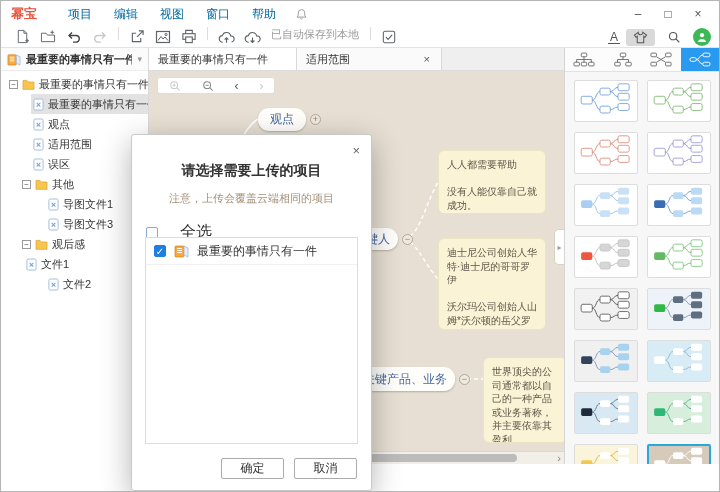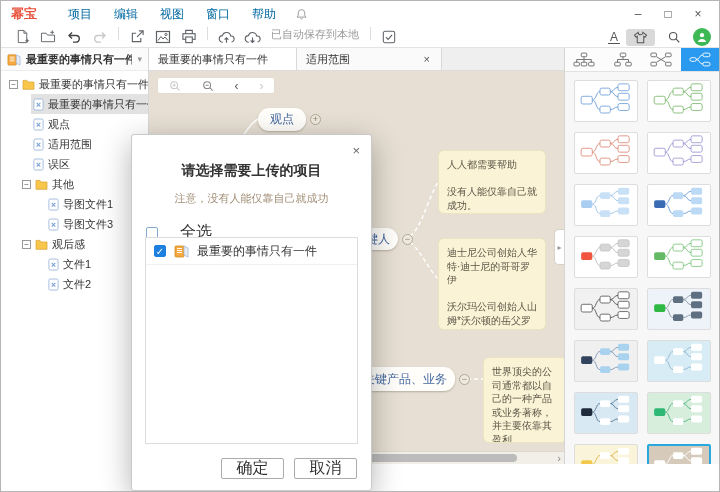--- a/index.html
+++ b/index.html
@@ -78,21 +78,21 @@
   .dialog { position:absolute; left:130px; top:133px; width:241px; height:357px; background:#fff; border:1px solid #c9c9c9; border-radius:3px; box-shadow:0 8px 30px rgba(0,0,0,.3); z-index:50; }
   .dlg-close { position:absolute; top:9px; right:11px; font-size:13px; color:#666; line-height:13px; }
   .dlg-title { margin-top:27px; text-align:center; font-size:14px; font-weight:bold; color:#333; }
   .dlg-sub { margin-top:11px; text-align:center; font-size:11px; color:#a38f77; }
   .dlg-selall { display:flex; align-items:center; gap:22px; margin:16px 0 0 14px; font-size:16px; color:#333; }
   .cb { width:12px; height:12px; border:1px solid #84a9d4; border-radius:2px; background:#fff; flex:0 0 auto; }
   .cb.checked { background:#1d7fe0; border-color:#1d7fe0; color:#fff; font-size:10px; line-height:11px; text-align:center; }
   .dlg-list { position:absolute; left:13px; right:13px; top:102px; bottom:46px; border:1px solid #dcdcdc; background:#fff; overflow:hidden; }
   .dlg-item { height:27px; display:flex; align-items:center; gap:8px; padding:0 8px; border-bottom:1px solid #f0f0f0; font-size:12px; color:#333; }
   .dlg-btns { position:absolute; bottom:11px; right:14px; display:flex; gap:10px; }
-  .dlg-btn { width:63px; height:21px; background:#fff; border:1px solid #ababab; border-radius:2px; font-size:16px; color:#333; display:flex; align-items:center; justify-content:center; }
+  .dlg-btn { width:63px; height:21px; background:#fff; border:1px solid #ababab; border-radius:2px; font-size:12px; color:#333; display:flex; align-items:center; justify-content:center; }
 </style>
 </head>
 <body>
 
 <div class="window">
 
   <div class="titlebar">
     <span class="logo">幂宝</span>
     <span class="menu-item">项目</span>
     <span class="menu-item">编辑</span>
@@ -309,21 +309,21 @@
             <div class="tree-inner">
               <span class="expander">−</span>
               <span class="ticon">
                 <svg width="13" height="11" viewBox="0 0 14 12">
                   <path d="M1 1.5h4.3l1.4 1.8H13v8H1z" fill="#f7c64a" stroke="#d9a43a" stroke-width=".8"></path>
                 </svg>
               </span>
               <span class="tree-label">观后感</span>
             </div>
           </div>
-          <div class="tree-row" style="padding-left: 45px;">
+          <div class="tree-row" style="padding-left: 23px;">
             <div class="tree-inner">
               <span class="ticon">
                 <svg width="11" height="13" viewBox="0 0 12 14">
                   <rect x="1" y="1" width="10" height="12" rx="1.5" fill="#fff" stroke="#9db8dc"></rect>
                   <path d="M4 5.2l4 4M8 5.2l-4 4" stroke="#7ba3d4" stroke-width="1.2"></path>
                 </svg>
               </span>
               <span class="tree-label">文件1</span>
             </div>
           </div>
@@ -622,21 +622,21 @@
           </div>
         </div>
     </div>
   </div>
 
   <div class="bottomstrip"></div>
 
   <div class="dialog">
     <span class="dlg-close">×</span>
     <div class="dlg-title">请选择需要上传的项目</div>
-    <div class="dlg-sub">注意，没有人能仅靠自己就成功</div>
+    <div class="dlg-sub">注意，上传会覆盖云端相同的项目</div>
     <div class="dlg-selall">
       <span class="cb"></span>
       <span>全选</span>
     </div>
     <div class="dlg-list">
         <div class="dlg-item">
           <span class="cb checked">✓</span>
           <span class="ticon">
             <svg width="15" height="14" viewBox="0 0 15 14">
               <rect x="1" y="2" width="9" height="11" rx="1" fill="#f5a93e" stroke="#d28a23" stroke-width=".8"></rect>

